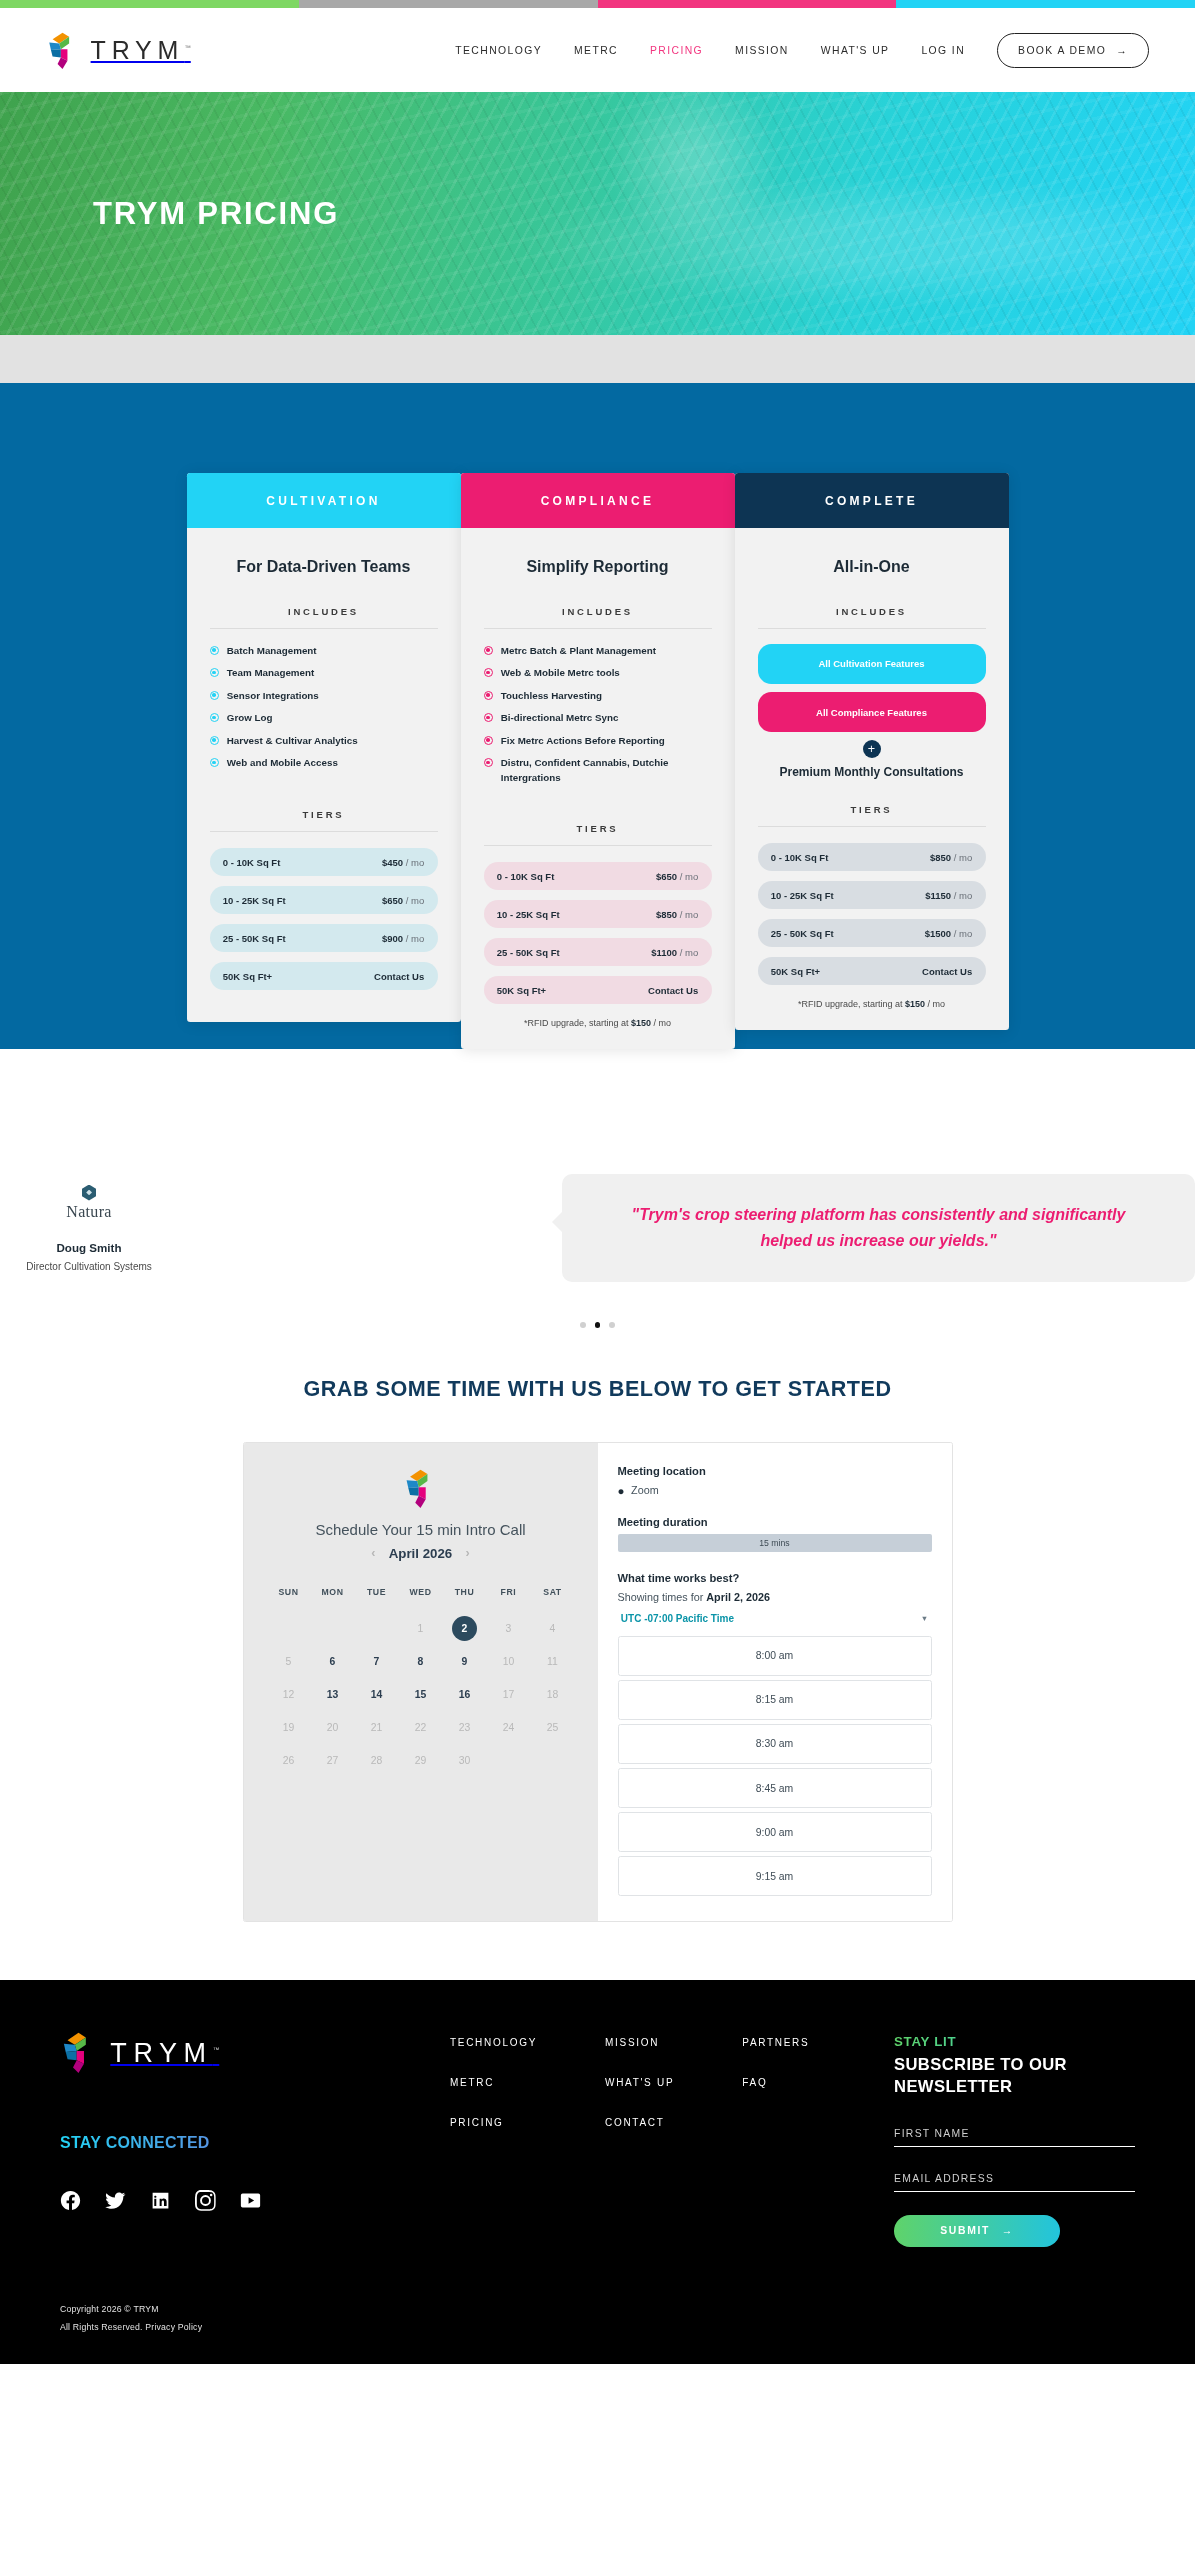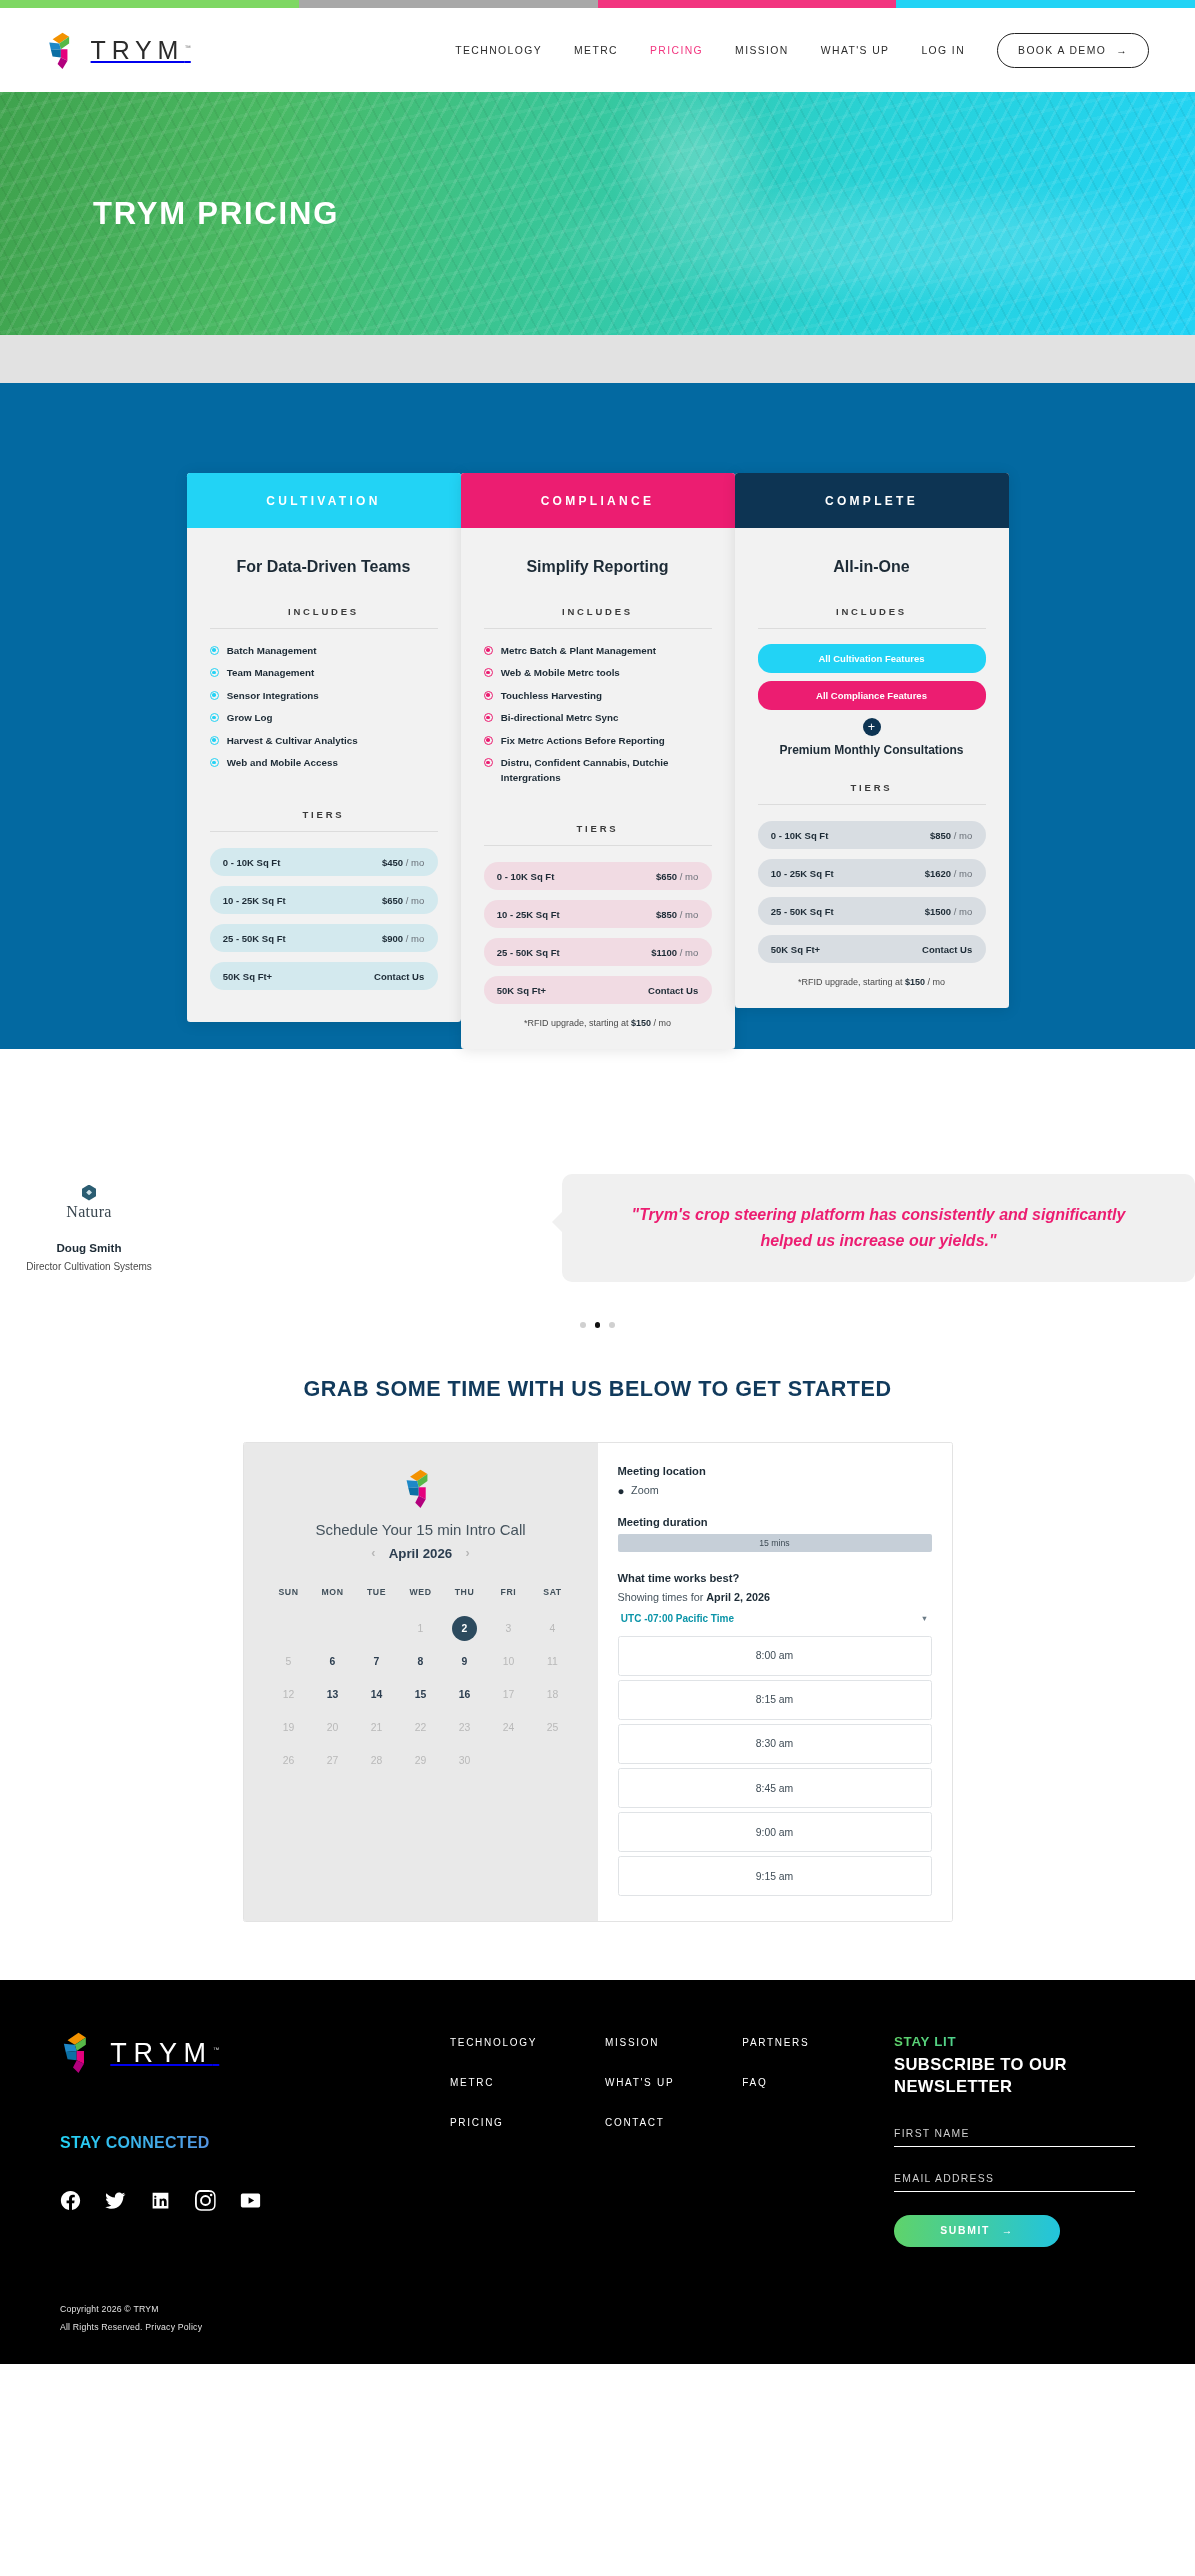--- a/index.html
+++ b/index.html
@@ -105,21 +105,21 @@
   }
   .dot::after {
     content:''; position:absolute; inset:1.7px; border-radius:50%;
     background:currentColor;
   }
   .dot.cy { color:#22d3f5; }
   .dot.pk { color:#ec1d71; }
 
   .pill-feature {
     display:flex; align-items:center; justify-content:center;
-    height:29px; border-radius:13.3px; color:#fff;
+    height:40px; border-radius:13.3px; color:#fff;
     font-size:9.5px; font-weight:700; margin-bottom:8.3px;
   }
   .pf-cyan { background:#22d3f5; }
   .pf-pink { background:#ec1d71; }
   .plus-circle {
     width:18px; height:18px; border-radius:50%; background:#0d3453;
     color:#fff; display:flex; align-items:center; justify-content:center;
     font-size:12.5px; line-height:1; margin:7.5px auto 6.6px;
   }
   .premium-line {
@@ -477,21 +477,21 @@
     </div>
     <div class="sec-label" style="padding-top:25px">TIERS</div>
     <div class="divider"></div>
     <div class="tiers" style="padding-top:16.6px">
       <div class="tier-row t-gray">
           <span>0 - 10K Sq Ft</span>
           <span class="tier-price"><span>$850</span> <span class="mo">/ mo</span></span>
         </div>
       <div class="tier-row t-gray">
           <span>10 - 25K Sq Ft</span>
-          <span class="tier-price"><span>$1620</span> <span class="mo">/ mo</span></span>
+          <span class="tier-price"><span>$1150</span> <span class="mo">/ mo</span></span>
         </div>
       <div class="tier-row t-gray">
           <span>25 - 50K Sq Ft</span>
           <span class="tier-price"><span>$1500</span> <span class="mo">/ mo</span></span>
         </div>
       <div class="tier-row t-gray">
           <span>50K Sq Ft+</span>
           <span class="tier-price"><span>Contact Us</span></span>
         </div>
       <div class="rfid"><span>*RFID upgrade, starting at </span><b>$150</b><span> / mo</span></div>

